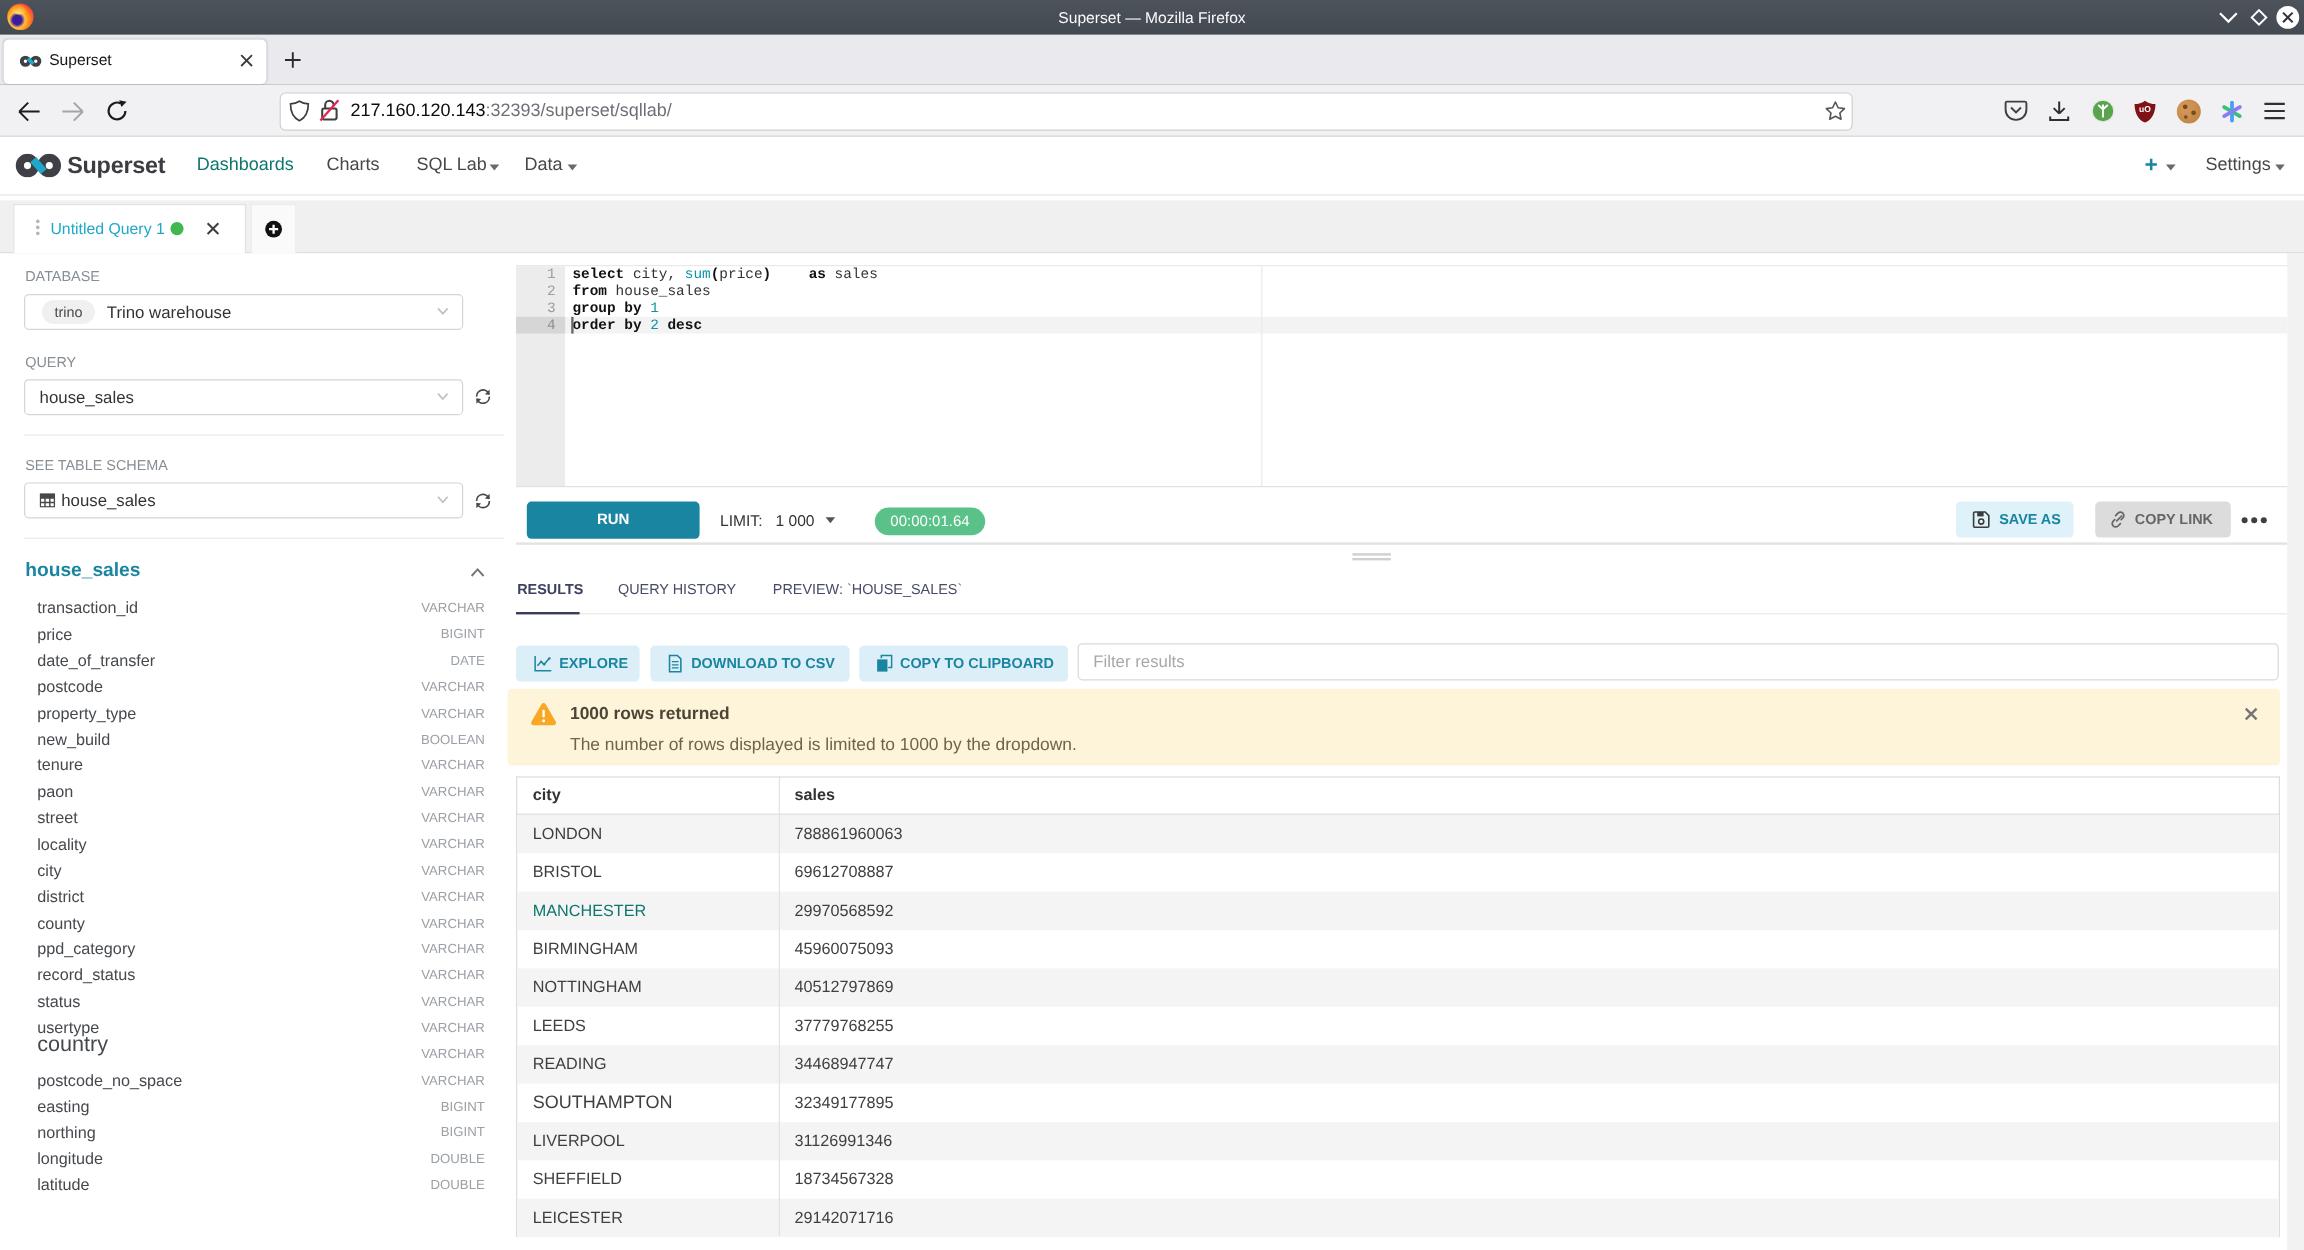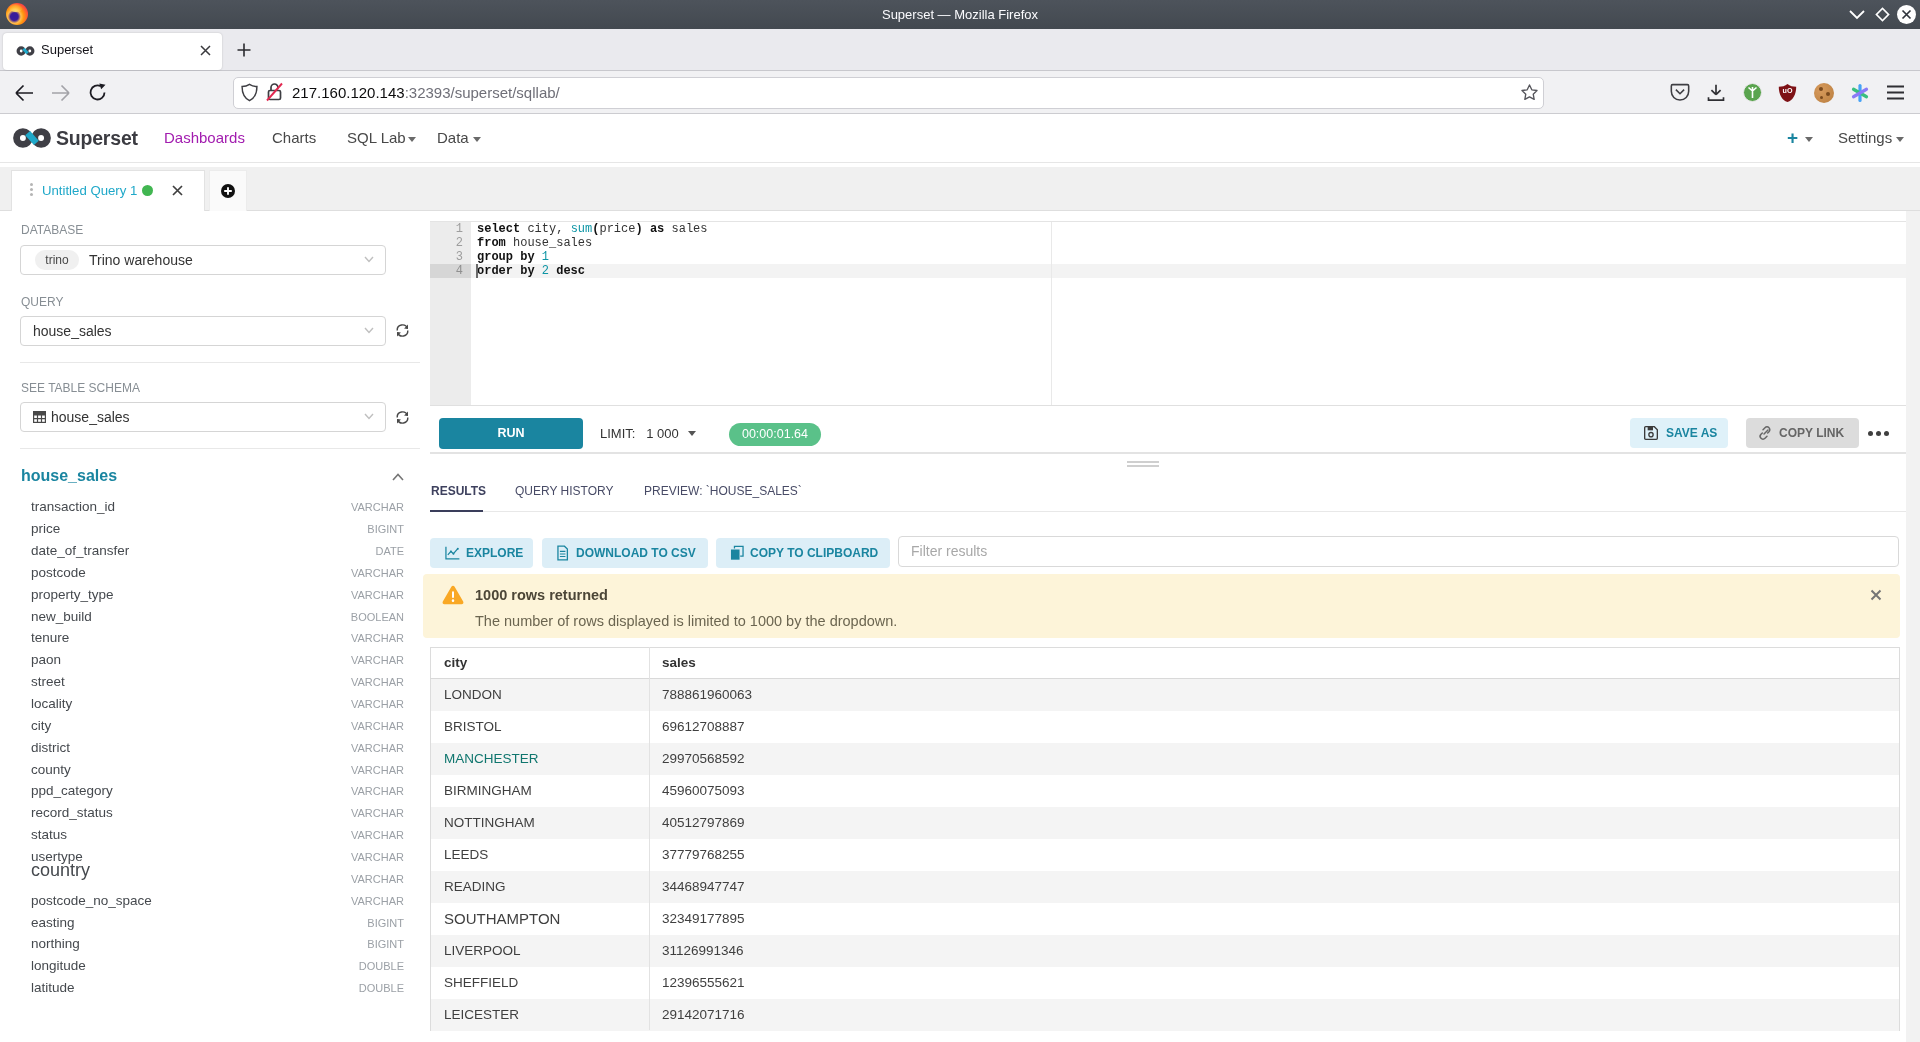--- a/index.html
+++ b/index.html
@@ -100,21 +100,21 @@
   </svg>
 
 <div class="a" style="left:0;top:114px;width:1920px;height:48px;background:#fff;"></div>
 <div class="a" style="left:0;top:162px;width:1920px;height:1px;background:#e6e6e6;"></div>
 <svg class="a" style="left:12px;top:128px;" width="40" height="20" viewBox="0 0 44 22">
   <circle cx="12" cy="11" r="7" fill="none" stroke="#3f3f46" stroke-width="7.5"></circle>
   <circle cx="32" cy="11" r="7" fill="none" stroke="#3f3f46" stroke-width="7.5"></circle>
   <path d="M17.2,5.6 L26.8,16.4" stroke="#1fa8c9" stroke-width="7.2"></path>
 </svg>
 <div class="a" style="left:56px;top:114px;height:48px;line-height:48px;font-size:19.5px;font-weight:bold;color:#3c3c42;letter-spacing:-0.2px;">Superset</div>
-<div class="a" style="left:164px;top:114px;height:48px;line-height:48px;font-size:15px;color:#a21caf;">Dashboards</div>
+<div class="a" style="left:164px;top:114px;height:48px;line-height:48px;font-size:15px;color:#0f766e;">Dashboards</div>
 <div class="a" style="left:272px;top:114px;height:48px;line-height:48px;font-size:15px;color:#484848;">Charts</div>
 <div class="a" style="left:347px;top:114px;height:48px;line-height:48px;font-size:15px;color:#484848;">SQL Lab</div>
 <div class="a" style="left:408px;top:137px;width:0;height:0;border:4px solid transparent;border-top:5px solid #6a6a6a;"></div>
 <div class="a" style="left:437px;top:114px;height:48px;line-height:48px;font-size:15px;color:#484848;">Data</div>
 <div class="a" style="left:473px;top:137px;width:0;height:0;border:4px solid transparent;border-top:5px solid #6a6a6a;"></div>
 <div class="a" style="left:1787px;top:114px;height:48px;line-height:47px;font-size:19px;font-weight:bold;color:#1a85a0;">+</div>
 <div class="a" style="left:1805px;top:137px;width:0;height:0;border:4px solid transparent;border-top:5px solid #6a6a6a;"></div>
 <div class="a" style="left:1838px;top:114px;height:48px;line-height:48px;font-size:15px;color:#484848;">Settings</div>
 <div class="a" style="left:1896px;top:137px;width:0;height:0;border:4px solid transparent;border-top:5px solid #6a6a6a;"></div>
 
@@ -233,21 +233,21 @@
 <div class="a" style="left:430px;top:221px;width:1476px;height:1px;background:#e4e4e4;"></div>
 <div class="a" style="left:430px;top:222px;width:41px;height:183px;background:#ececec;"></div>
 <div class="a" style="left:471px;top:222px;width:1435px;height:183px;background:#fff;"></div>
 <div class="a" style="left:471px;top:264px;width:1435px;height:14px;background:#f3f3f3;"></div>
 <div class="a" style="left:430px;top:264px;width:41px;height:14px;background:#d6d6d6;"></div>
 <div class="a" style="left:1051px;top:222px;width:1px;height:183px;background:#e9e9e9;"></div>
 <div class="a mono" style="left:430px;top:222px;width:33px;height:14px;line-height:14px;font-size:12px;color:#9d9d9d;text-align:right;">1</div>
 <div class="a mono" style="left:430px;top:236px;width:33px;height:14px;line-height:14px;font-size:12px;color:#9d9d9d;text-align:right;">2</div>
 <div class="a mono" style="left:430px;top:250px;width:33px;height:14px;line-height:14px;font-size:12px;color:#9d9d9d;text-align:right;">3</div>
 <div class="a mono" style="left:430px;top:264px;width:33px;height:14px;line-height:14px;font-size:12px;color:#8f8f8f;text-align:right;">4</div>
-<div class="a mono" style="left:477px;top:222px;height:14px;line-height:14px;font-size:12px;color:#333;"><b style="color:#111;">select</b> city, <span style="color:#0d95a5;">sum</span><b style="color:#111;">(</b>price<b style="color:#111;">)</b> <b style="color:#111;">as</b> sales</div>
+<div class="a mono" style="left:477px;top:222px;height:14px;line-height:14px;font-size:12px;color:#333;"><b style="color:#111;">select</b> city, <span style="color:#0d95a5;">sum</span><b style="color:#111;">(</b>price<b style="color:#111;">)</b> <b style="color:#111;margin-left:24px;">as</b> sales</div>
 <div class="a mono" style="left:477px;top:236px;height:14px;line-height:14px;font-size:12px;color:#333;"><b style="color:#111;">from</b> house_sales</div>
 <div class="a mono" style="left:477px;top:250px;height:14px;line-height:14px;font-size:12px;color:#333;"><b style="color:#111;">group by</b> <span style="color:#0d95a5;">1</span></div>
 <div class="a mono" style="left:477px;top:264px;height:14px;line-height:14px;font-size:12px;color:#333;"><b style="color:#111;">order by</b> <span style="color:#0d95a5;">2</span> <b style="color:#111;">desc</b></div>
 <div class="a" style="left:476px;top:264px;width:2px;height:14px;background:#6a6a6a;"></div>
 <div class="a" style="left:430px;top:405px;width:1476px;height:1px;background:#e0e0e0;"></div>
 
 <div class="a" style="left:439px;top:418px;width:144px;height:31px;background:#1a85a0;border-radius:4px;color:#fff;font-size:12.5px;font-weight:bold;text-align:center;line-height:31px;">RUN</div>
 <div class="a" style="left:600px;top:418px;height:31px;line-height:31px;font-size:13px;color:#333;">LIMIT:&nbsp;&nbsp;&nbsp;1 000</div>
 <div class="a" style="left:688px;top:431px;width:0;height:0;border:4.5px solid transparent;border-top:5.5px solid #555;"></div>
 <div class="a" style="left:729px;top:423px;width:92px;height:23px;background:#5ac189;border-radius:11.5px;color:#fff;font-size:12.5px;text-align:center;line-height:23px;">00:00:01.64</div>
@@ -339,17 +339,17 @@
 <div class="a" style="left:662px;top:838.5px;height:32px;line-height:32px;font-size:13.5px;color:#3f3f3f;">37779768255</div>
 <div class="a" style="left:431px;top:870.5px;width:1468px;height:32px;background:#f4f4f4;"></div>
 <div class="a" style="left:444px;top:870.5px;height:32px;line-height:32px;font-size:13.5px;color:#3f3f3f;">READING</div>
 <div class="a" style="left:662px;top:870.5px;height:32px;line-height:32px;font-size:13.5px;color:#3f3f3f;">34468947747</div>
 <div class="a" style="left:444px;top:902.5px;height:32px;line-height:32px;font-size:15px;color:#3f3f3f;">SOUTHAMPTON</div>
 <div class="a" style="left:662px;top:902.5px;height:32px;line-height:32px;font-size:13.5px;color:#3f3f3f;">32349177895</div>
 <div class="a" style="left:431px;top:934.5px;width:1468px;height:32px;background:#f4f4f4;"></div>
 <div class="a" style="left:444px;top:934.5px;height:32px;line-height:32px;font-size:13.5px;color:#3f3f3f;">LIVERPOOL</div>
 <div class="a" style="left:662px;top:934.5px;height:32px;line-height:32px;font-size:13.5px;color:#3f3f3f;">31126991346</div>
 <div class="a" style="left:444px;top:966.5px;height:32px;line-height:32px;font-size:13.5px;color:#3f3f3f;">SHEFFIELD</div>
-<div class="a" style="left:662px;top:966.5px;height:32px;line-height:32px;font-size:13.5px;color:#3f3f3f;">12396555621</div>
+<div class="a" style="left:662px;top:966.5px;height:32px;line-height:32px;font-size:13.5px;color:#3f3f3f;">18734567328</div>
 <div class="a" style="left:431px;top:998.5px;width:1468px;height:32px;background:#f4f4f4;"></div>
 <div class="a" style="left:444px;top:998.5px;height:32px;line-height:32px;font-size:13.5px;color:#3f3f3f;">LEICESTER</div>
 <div class="a" style="left:662px;top:998.5px;height:32px;line-height:32px;font-size:13.5px;color:#3f3f3f;">29142071716</div>
 <div class="a" style="left:649px;top:647px;width:1px;height:383px;background:#e2e2e2;"></div>
 
 </body></html>

